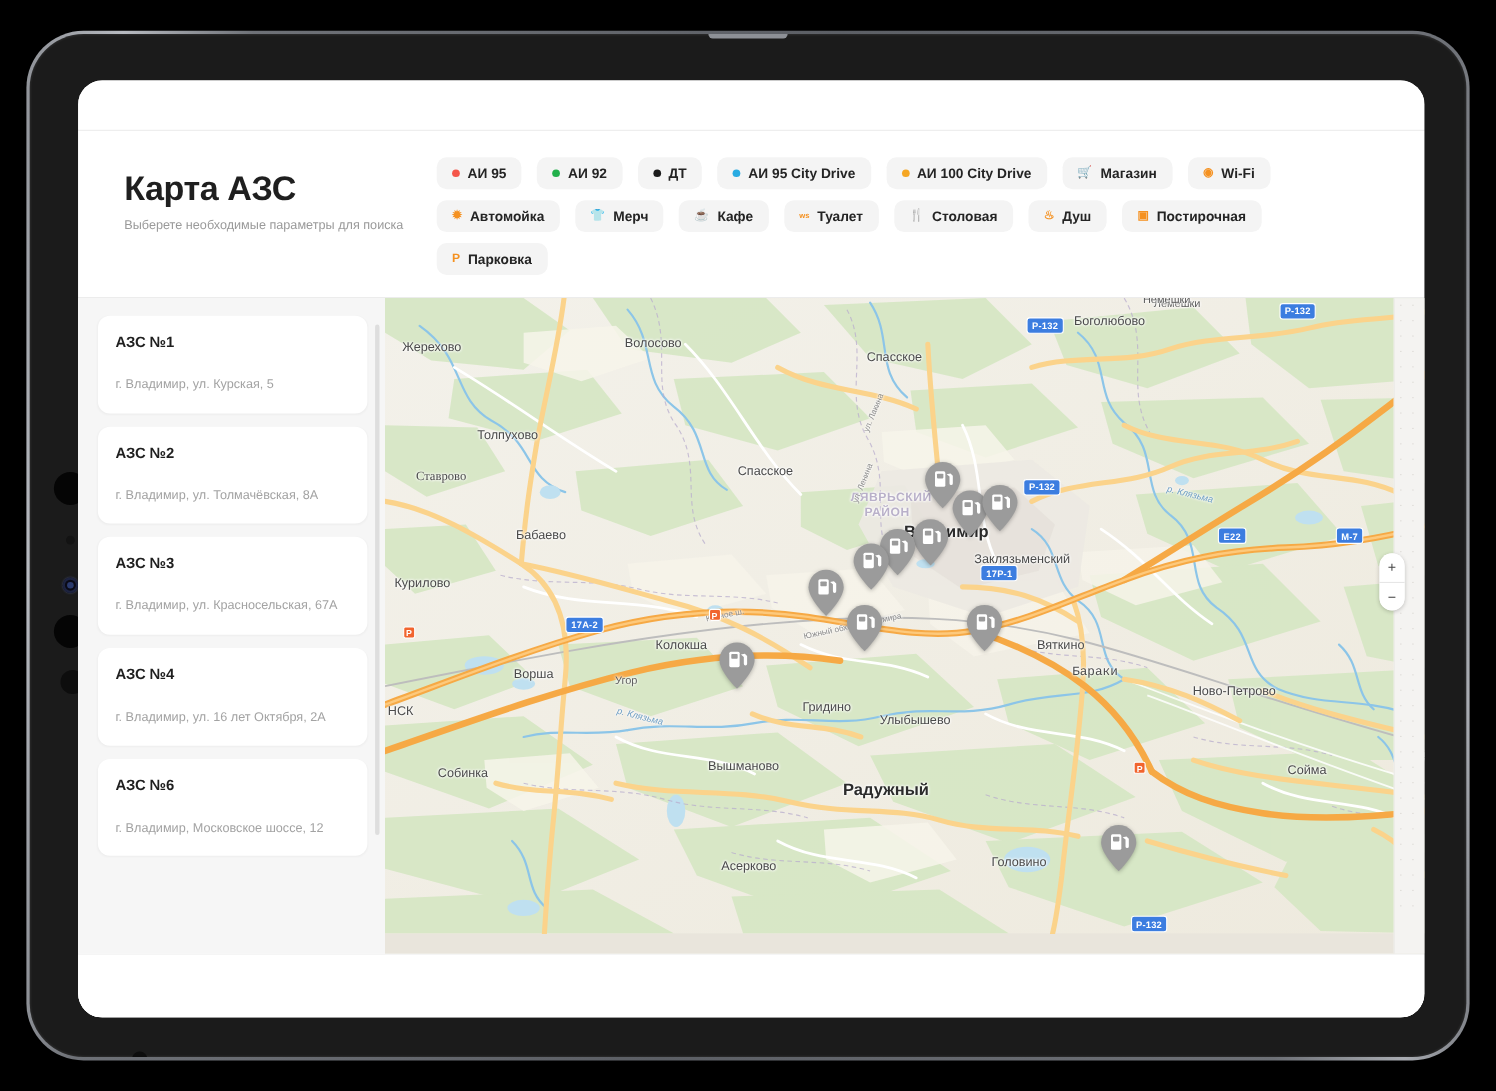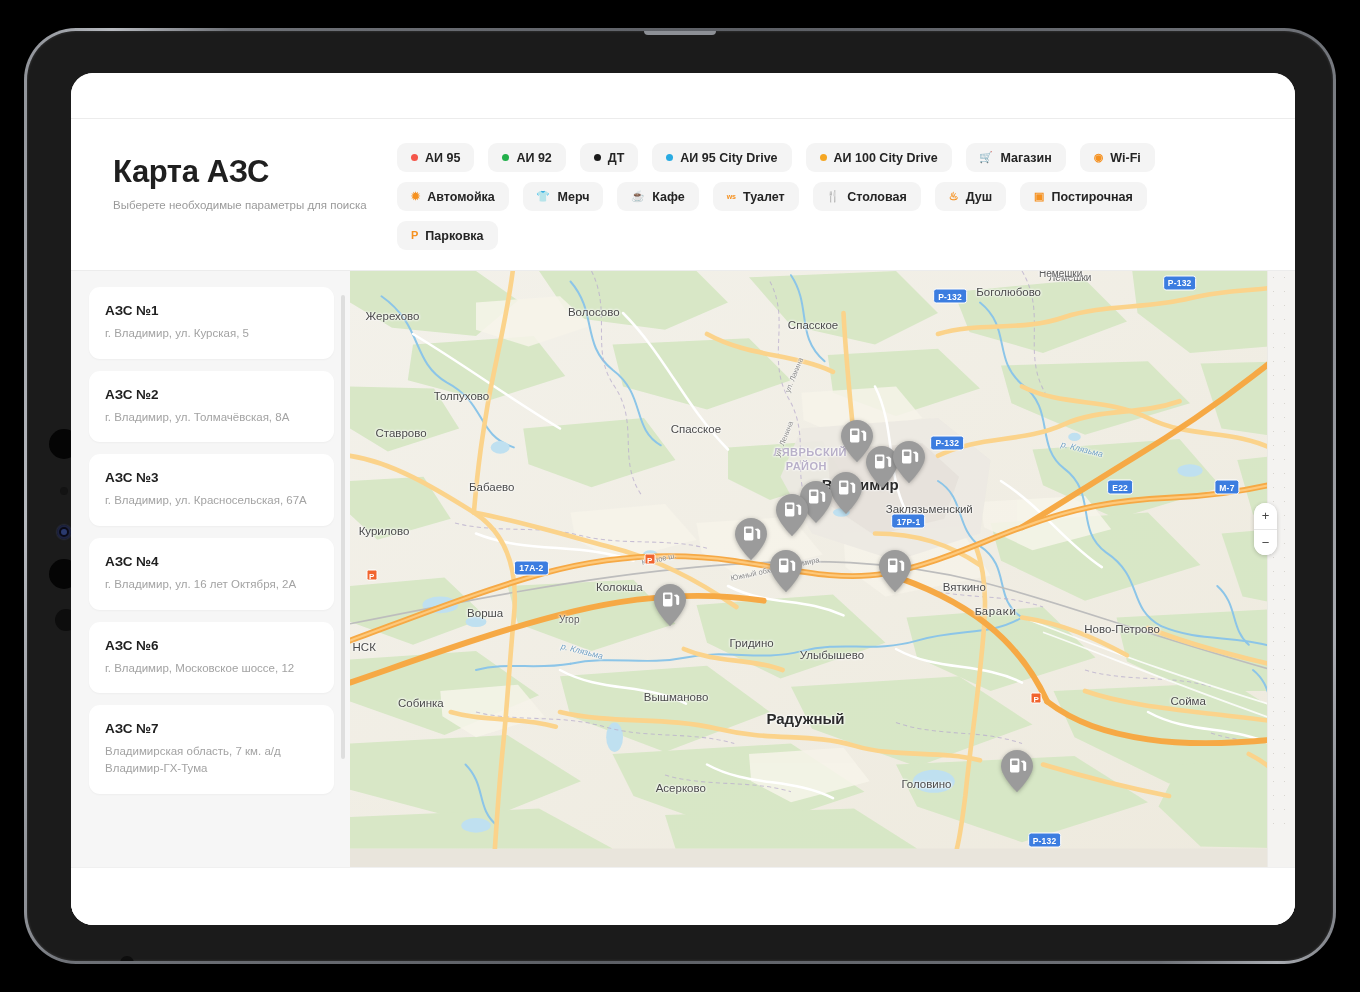--- a/index.html
+++ b/index.html
@@ -105,21 +105,21 @@
     padding: 16px 16px 0 18px;
   }
   #station-list { display:flex; flex-direction:column; gap:12px; }
   .station-card {
     background:#fff; border-radius:11px;
     padding: 16px 16px 17px 16px;
     cursor:pointer;
     box-shadow: 0 1px 2px rgba(0,0,0,.035);
   }
   .station-name { font-size:13.5px; font-weight:700; color:#1f1f1f; letter-spacing:-0.1px; }
-  .station-addr { margin-top:7px; font-size:11.5px; color:#a3a3a3; line-height:1.45; }
+  .station-addr { margin-top:24px; font-size:11.5px; color:#a3a3a3; line-height:1.45; }
 
   #sidebar-scrollbar {
     position:absolute; right:5px; top:24px;
     width:4px; height: 464px; border-radius:2px; background:#dedede;
     cursor:pointer;
   }
 
   
   #map-area { flex: 1 1 auto; position:relative; overflow:hidden; background:#e9e5dc; }
   #map-canvas { position:absolute; inset:0; }
@@ -290,24 +290,20 @@
                   <div class="station-name">АЗС №3</div>
                   <div class="station-addr">г. Владимир, ул. Красносельская, 67А</div>
                 </div>
                 <div class="station-card">
                   <div class="station-name">АЗС №4</div>
                   <div class="station-addr">г. Владимир, ул. 16 лет Октября, 2А</div>
                 </div>
                 <div class="station-card">
                   <div class="station-name">АЗС №6</div>
                   <div class="station-addr">г. Владимир, Московское шоссе, 12</div>
-                </div>
-                <div class="station-card">
-                  <div class="station-name">АЗС №7</div>
-                  <div class="station-addr">Владимирская область, 7 км. а/д Владимир-ГХ-Тума</div>
                 </div>
               </div>
             <div id="sidebar-scrollbar"></div>
           </div>
 
           <div id="map-area">
             <svg id="map-canvas" viewBox="0 0 900 550" preserveAspectRatio="none" xmlns="http://www.w3.org/2000/svg">
               <defs>
                 <linearGradient id="landg" x1="0" y1="0" x2="1" y2="1">
                   <stop offset="0%" stop-color="#f3f1ea"></stop>
@@ -461,21 +457,21 @@
               </g>
             </svg>
 
             <div id="map-overlay" style="position:absolute;inset:0;">
                 <div class="map-label lbl-town" style="left: 4.5%; top: 7.5%;">Жерехово</div>
                 <div class="map-label lbl-town" style="left: 25.8%; top: 6.8%;">Волосово</div>
                 <div class="map-label lbl-town" style="left: 49%; top: 9%;">Спасское</div>
                 <div class="map-label lbl-town" style="left: 69.7%; top: 3.5%;">Боголюбово</div>
                 <div class="map-label lbl-vill" style="left: 76.2%; top: 1%;">Лемешки</div>
                 <div class="map-label lbl-town" style="left: 11.8%; top: 21%;">Толпухово</div>
-                <div class="map-label lbl-town" style="left: 5.4%; top: 27.1%;">Ставрово</div>
+                <div class="map-label lbl-town" style="left: 5.4%; top: 27.1%; font-family: Liberation Serif, serif;">Ставрово</div>
                 <div class="map-label lbl-town" style="left: 36.6%; top: 26.5%;">Спасское</div>
                 <div class="map-label lbl-city" style="left: 54%; top: 35.8%;">Владимир</div>
                 <div class="map-label lbl-town" style="left: 61.3%; top: 40%;">Заклязьменский</div>
                 <div class="map-label lbl-town" style="left: 15%; top: 36.3%;">Бабаево</div>
                 <div class="map-label lbl-town" style="left: 3.6%; top: 43.7%;">Курилово</div>
                 <div class="map-label lbl-town" style="left: 28.5%; top: 53%;">Колокша</div>
                 <div class="map-label lbl-town" style="left: 14.3%; top: 57.3%;">Ворша</div>
                 <div class="map-label lbl-vill" style="left: 23.2%; top: 58.4%;">Угор</div>
                 <div class="map-label lbl-town" style="left: 1.5%; top: 63.1%;">НСК</div>
                 <div class="map-label lbl-town" style="left: 7.5%; top: 72.5%;">Собинка</div>

